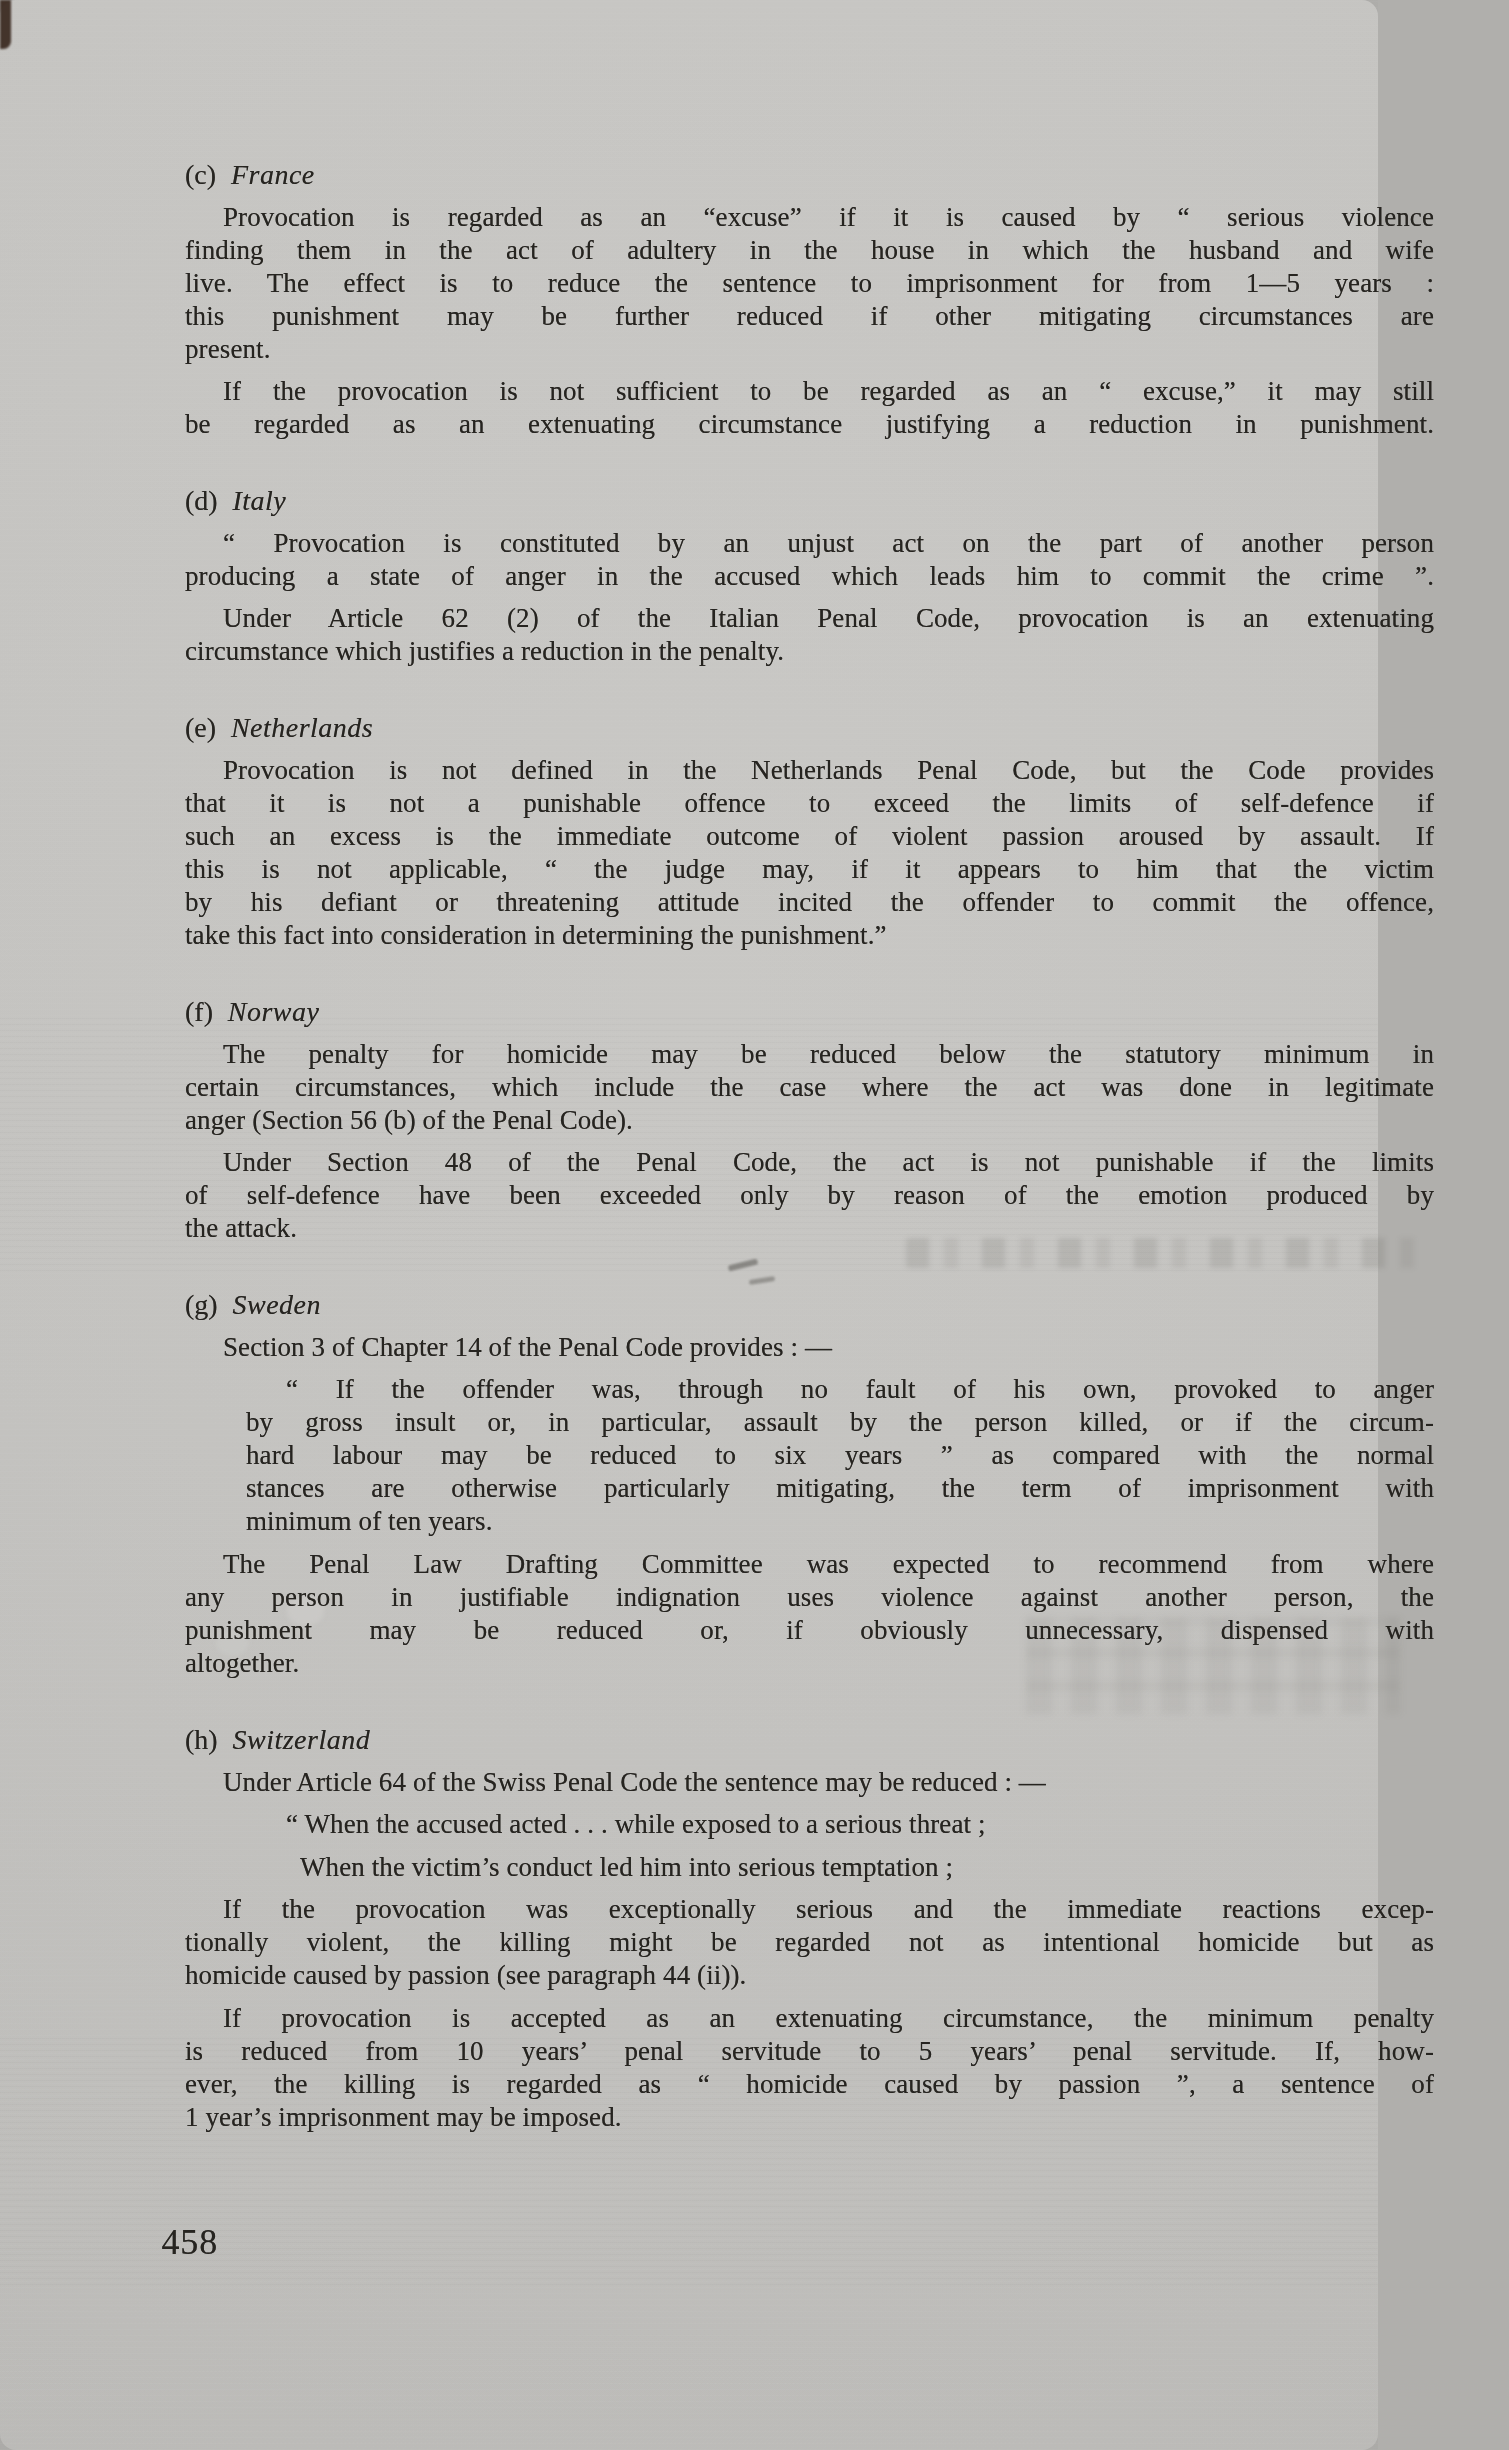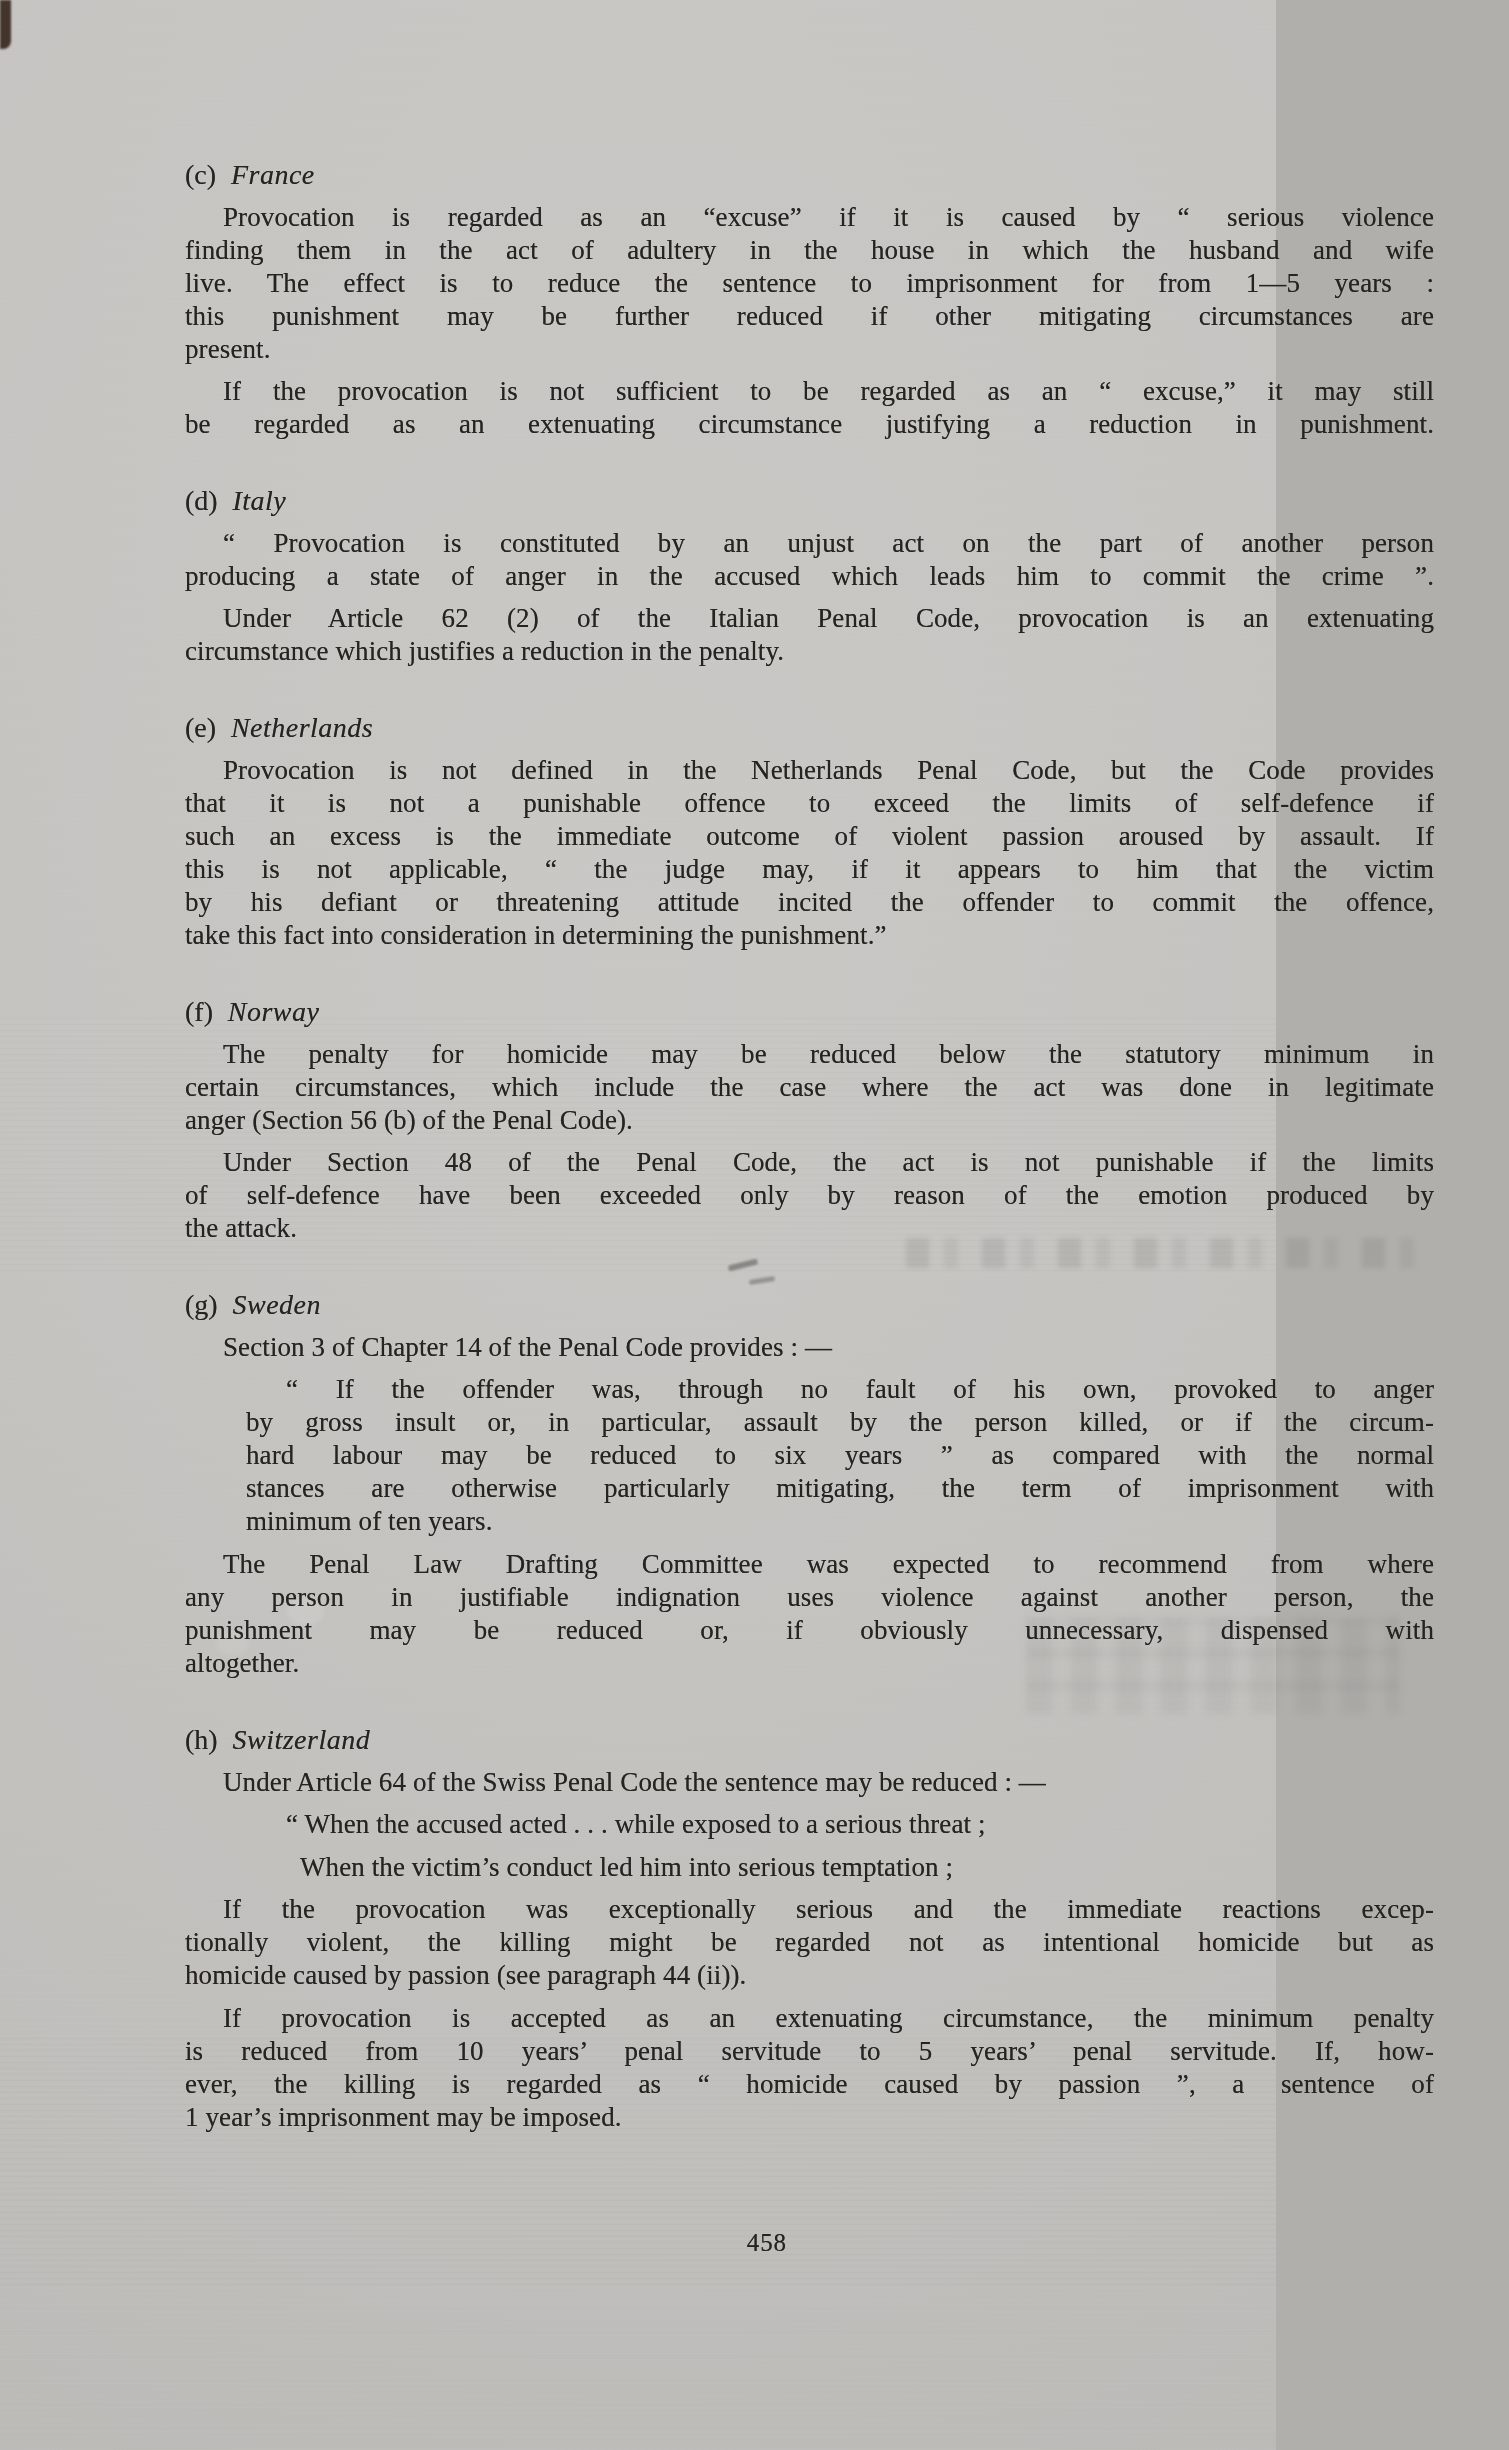--- a/index.html
+++ b/index.html
@@ -2,23 +2,24 @@
 <html style="font-size:14px"><head>
 <meta charset="utf-8">
 <style>
   html,body{margin:0;padding:0;}
   body{
     width:1510px;height:2450px;overflow:hidden;
     background:#b0afac;
     font-family:"Liberation Serif","DejaVu Serif",serif;
   }
   .scan{
-    position:relative;width:1276px;height:2450px;
+    position:relative;width:1378px;height:2450px;
     background:linear-gradient(180deg,#c9c8c5 0%,#c6c5c2 45%,#c3c2bf 85%,#c0bfbc 100%);
     color:var(--ink,#262420);
+    border-radius:16px;
   }
   
   .scan::before{
     content:"";position:absolute;inset:0;pointer-events:none;
     background:
       repeating-linear-gradient(0deg,rgba(255,255,255,.025) 0 0.9px,rgba(0,0,0,0) 0.9px 2.6px,rgba(0,0,0,.02) 2.6px 3.5px,rgba(0,0,0,0) 3.5px 6px),
       radial-gradient(120% 90% at 50% 40%,rgba(255,255,255,.04),rgba(0,0,0,.035));
   }
   .column{position:absolute;left:185px;top:158px;width:1249px;}
   .section{margin-top:43px;}
@@ -33,22 +34,22 @@
     text-shadow:0 0 0.6px rgba(34,32,28,.6);
   }
   .heading{text-shadow:0 0 0.6px rgba(34,32,28,.6);}
   .line.j{text-align:justify;text-align-last:justify;}
   .b-indent .line:first-child{padding-left:38px;}
   .b-quote{margin-left:61px;}
   .b-quote .line:first-child{padding-left:40px;}
   .b-quote2{margin-left:61px;}
   .b-quote2 .line:first-child{padding-left:54px;}
   .pageno{
-    position:absolute;left:172px;top:2225px;width:1249px;
-    text-align:center;font-size:25px;line-height:35px;
+    position:absolute;left:191px;top:2225px;width:1249px;
+    text-align:left;font-size:36px;line-height:35px;
     transform:translateX(-29.6px);letter-spacing:0.9px;
     text-shadow:0 0 0.6px rgba(34,32,28,.6);
   }
   
   .corner-mark{
     position:absolute;left:0;top:0;width:11.3px;height:49px;
     background:#39281f;filter:blur(0.9px);opacity:.92;
     border-bottom-right-radius:7.8px;
   }
   .ghost{

